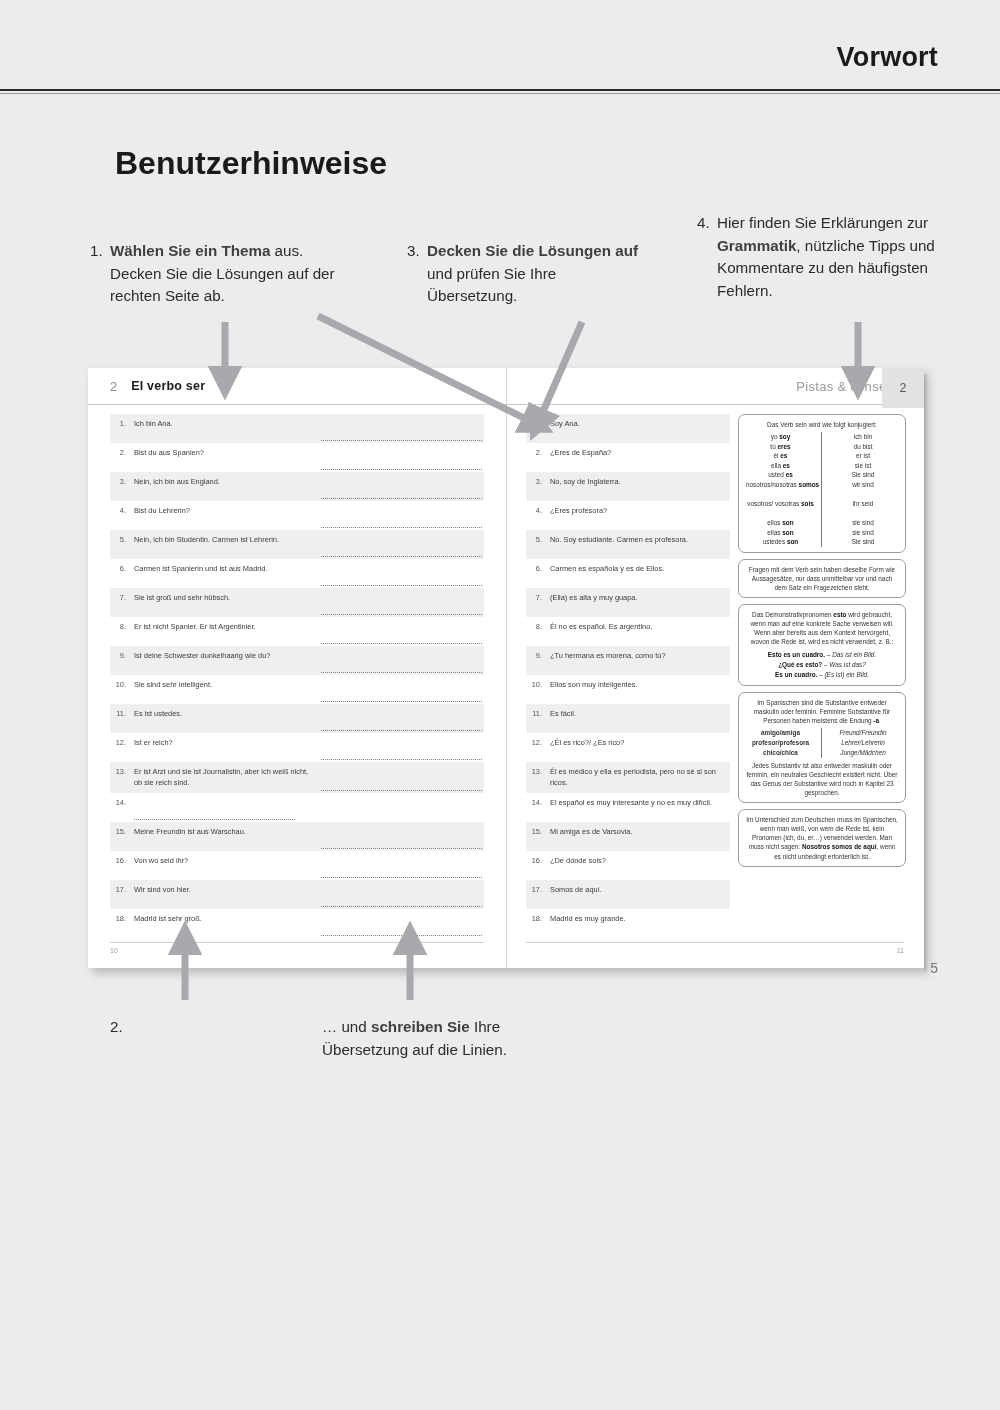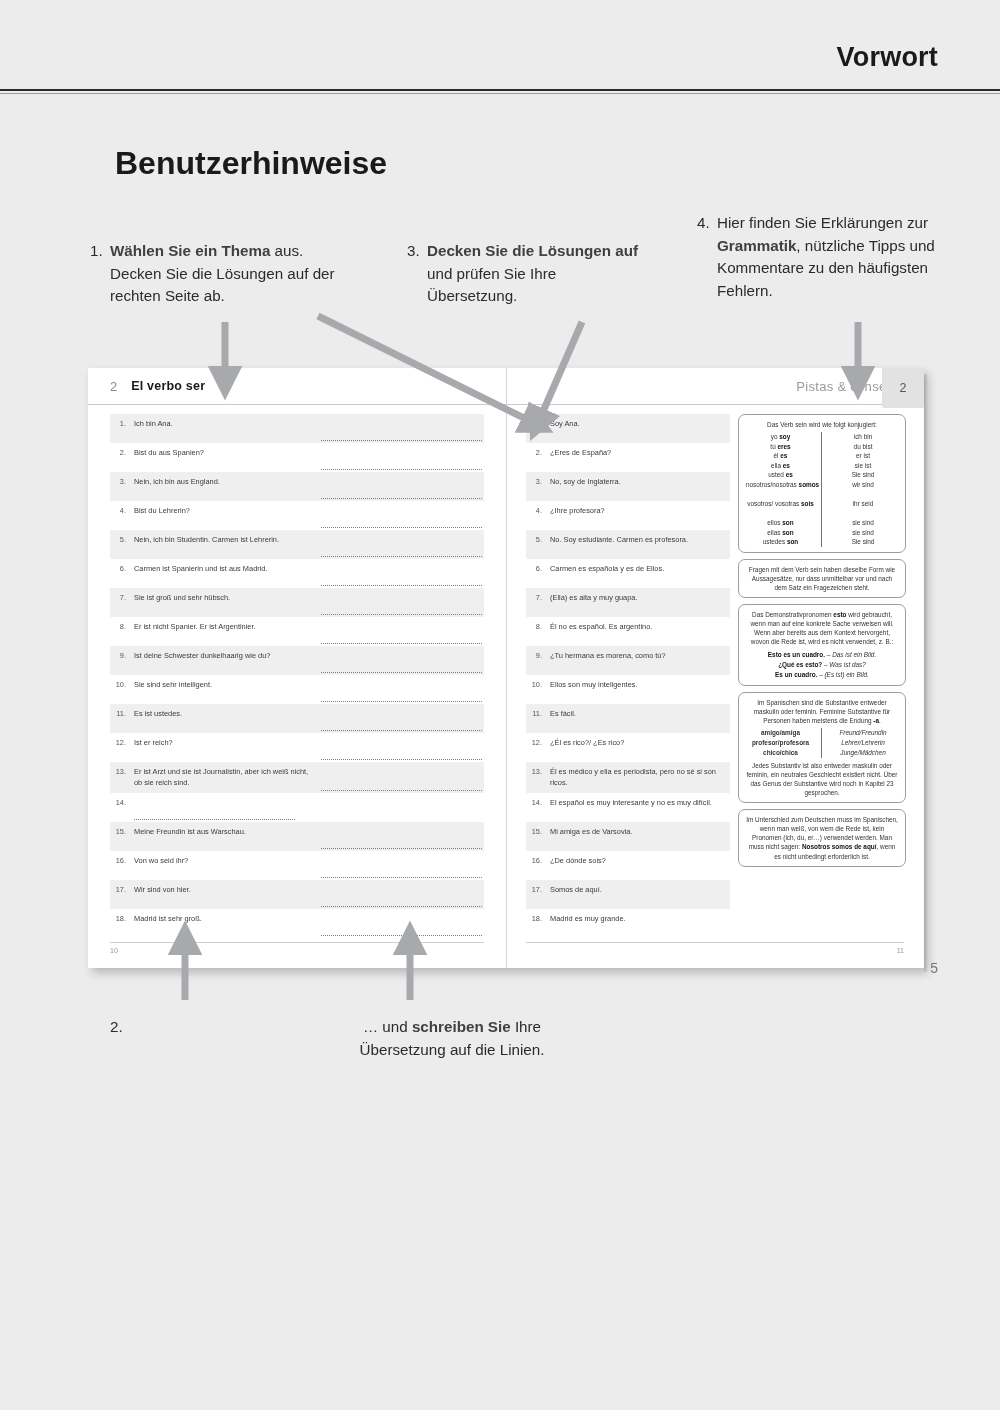--- a/index.html
+++ b/index.html
@@ -36,21 +36,21 @@
   .callout { position: absolute; font-size: 15.2px; line-height: 1.48; color: #2b2b2b; }
   .callout .num { position: absolute; left: 0; top: 0; }
   .callout .body { display: block; margin-left: 20px; }
   .callout b { font-weight: bold; color: #404040; }
 
   #callout-1 { left: 90px;  top: 240px; width: 250px; }
   #callout-3 { left: 407px; top: 240px; width: 240px; }
   #callout-4 { left: 697px; top: 212px; width: 265px; }
   #callout-2 { left: 110px; top: 1016px; width: 200px; }
   #callout-2b{ left: 322px; top: 1016px; width: 260px; }
-  #callout-2b .body { margin-left: 0; text-align: center; }
+  #callout-2b .body { margin-left: 0; }
 
   
   .arrows { position: absolute; left: 0; top: 0; width: 1000px; height: 1410px; pointer-events: none; }
 
   
   .spread {
     position: absolute; left: 88px; top: 368px;
     width: 836px; height: 600px;
     background: #fff;
     box-shadow: 4px 5px 9px rgba(0,0,0,.22);
@@ -328,21 +328,21 @@
           <div class="row">
             <div class="rn">2.</div>
             <div class="txt">¿Eres de España?</div>
           </div>
           <div class="row shaded">
             <div class="rn">3.</div>
             <div class="txt">No, soy de Inglaterra.</div>
           </div>
           <div class="row">
             <div class="rn">4.</div>
-            <div class="txt">¿Ihre profesora?</div>
+            <div class="txt">¿Eres profesora?</div>
           </div>
           <div class="row shaded">
             <div class="rn">5.</div>
             <div class="txt">No. Soy estudiante. Carmen es profesora.</div>
           </div>
           <div class="row">
             <div class="rn">6.</div>
             <div class="txt">Carmen es española y es de Ellos.</div>
           </div>
           <div class="row shaded">

